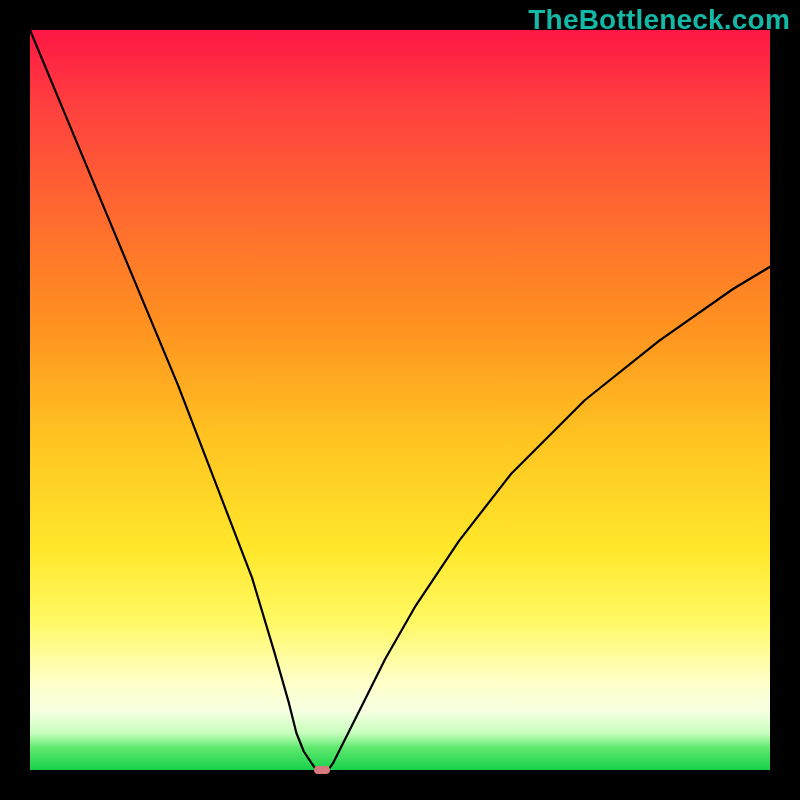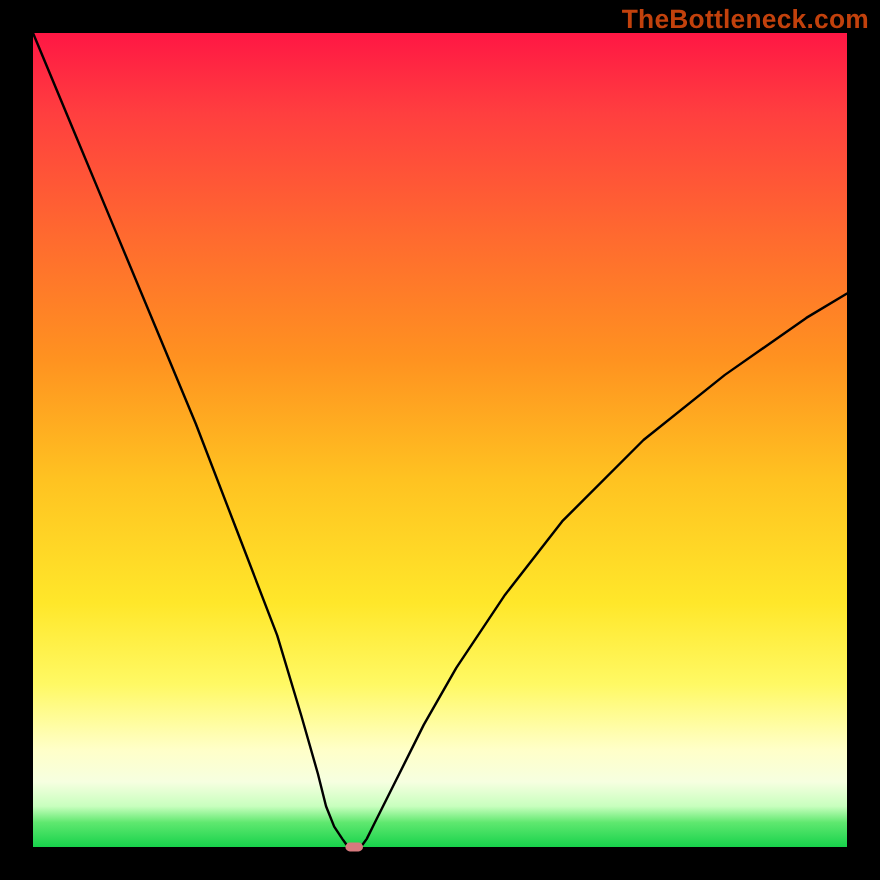--- a/index.html
+++ b/index.html
@@ -38,22 +38,22 @@
       #f6ffe0 92%,
       #c8ffbe 95%,
       #5fe86f 97%,
       #17d24b 100%
     );
   }
   .watermark {
     position: absolute;
     top: 4px;
     right: 10px;
-    color: #c2410c;
-    font-size: 24px;
+    color: #14b8a6;
+    font-size: 28px;
     font-weight: 600;
     letter-spacing: 0.2px;
     user-select: none;
   }
   .marker {
     position: absolute;
     background: #d77a7e;
     border-radius: 6px;
   }
   svg.curve {

